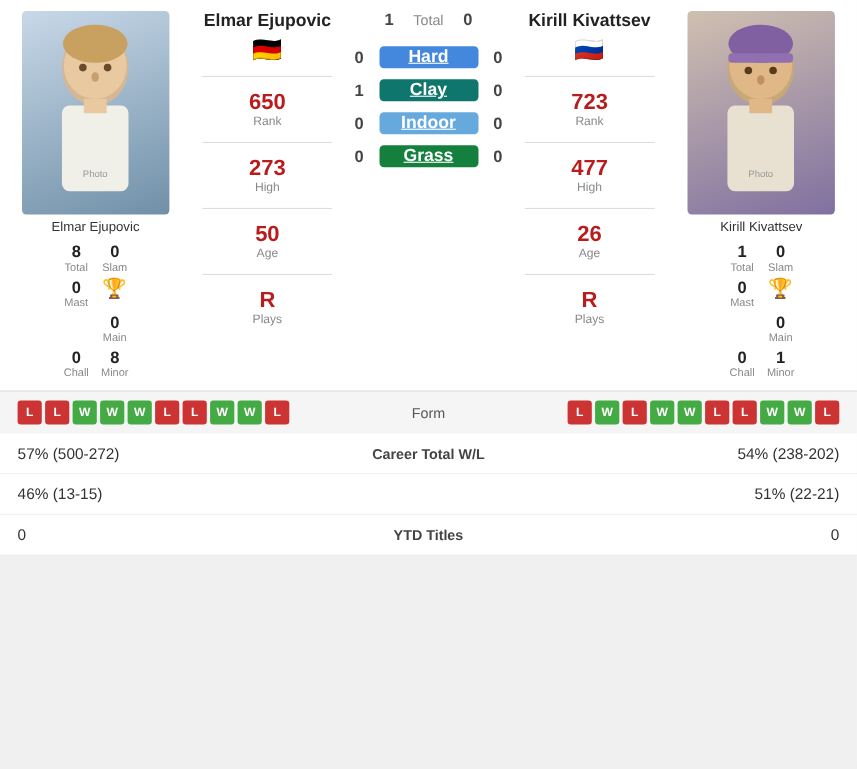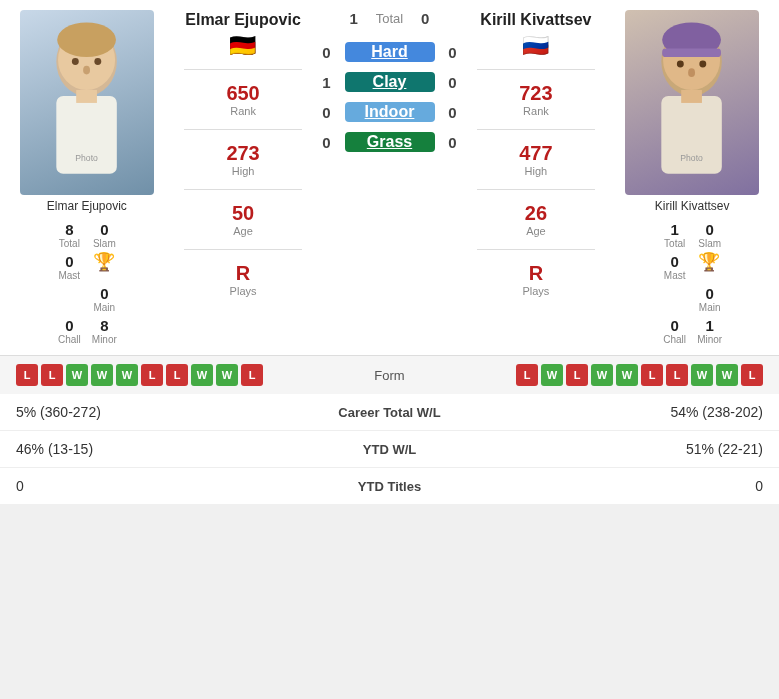--- a/index.html
+++ b/index.html
@@ -515,27 +515,26 @@
         <span class="badge badge-l">L</span>
         <span class="badge badge-l">L</span>
         <span class="badge badge-w">W</span>
         <span class="badge badge-w">W</span>
         <span class="badge badge-l">L</span>
       </div>
   </div>
 
   <div class="stats-rows" id="stats-rows">
       <div class="stats-row">
-        <div class="stat-left-val">5% (360-272)</div>
+        <div class="stat-left-val">57% (500-272)</div>
         <div class="stat-center-label">Career Total W/L</div>
         <div class="stat-right-val">54% (238-202)</div>
       </div>
       <div class="stats-row">
         <div class="stat-left-val">46% (13-15)</div>
-        <div class="stat-center-label">YTD W/L</div>
         <div class="stat-right-val">51% (22-21)</div>
       </div>
       <div class="stats-row">
         <div class="stat-left-val">0</div>
         <div class="stat-center-label">YTD Titles</div>
         <div class="stat-right-val">0</div>
       </div>
     </div>
 
 </div>

